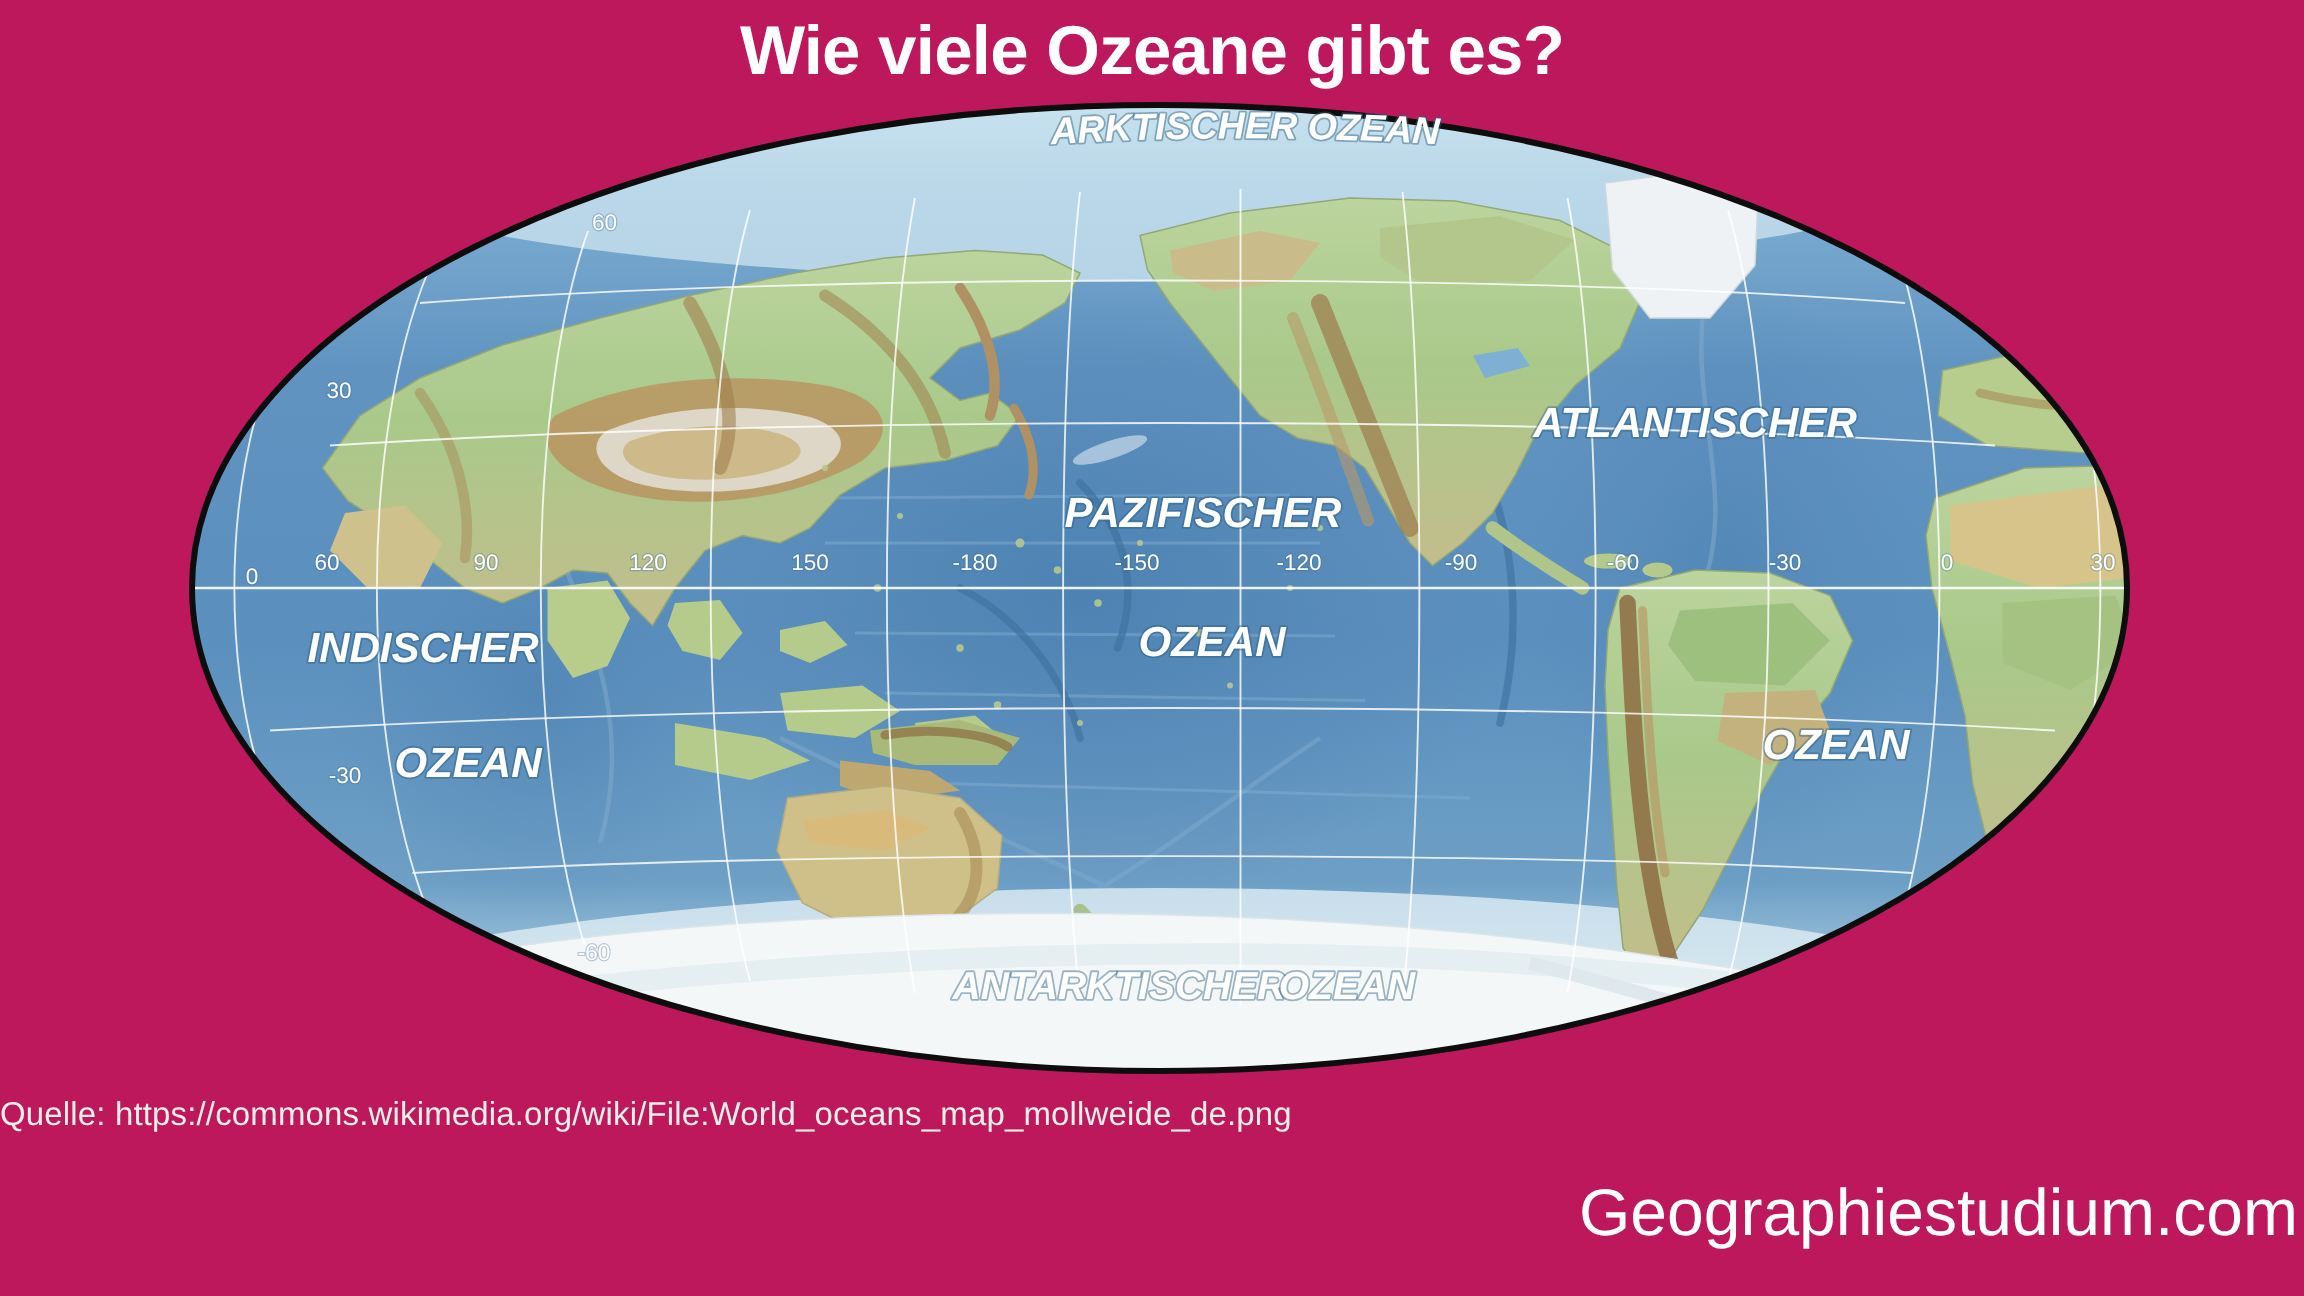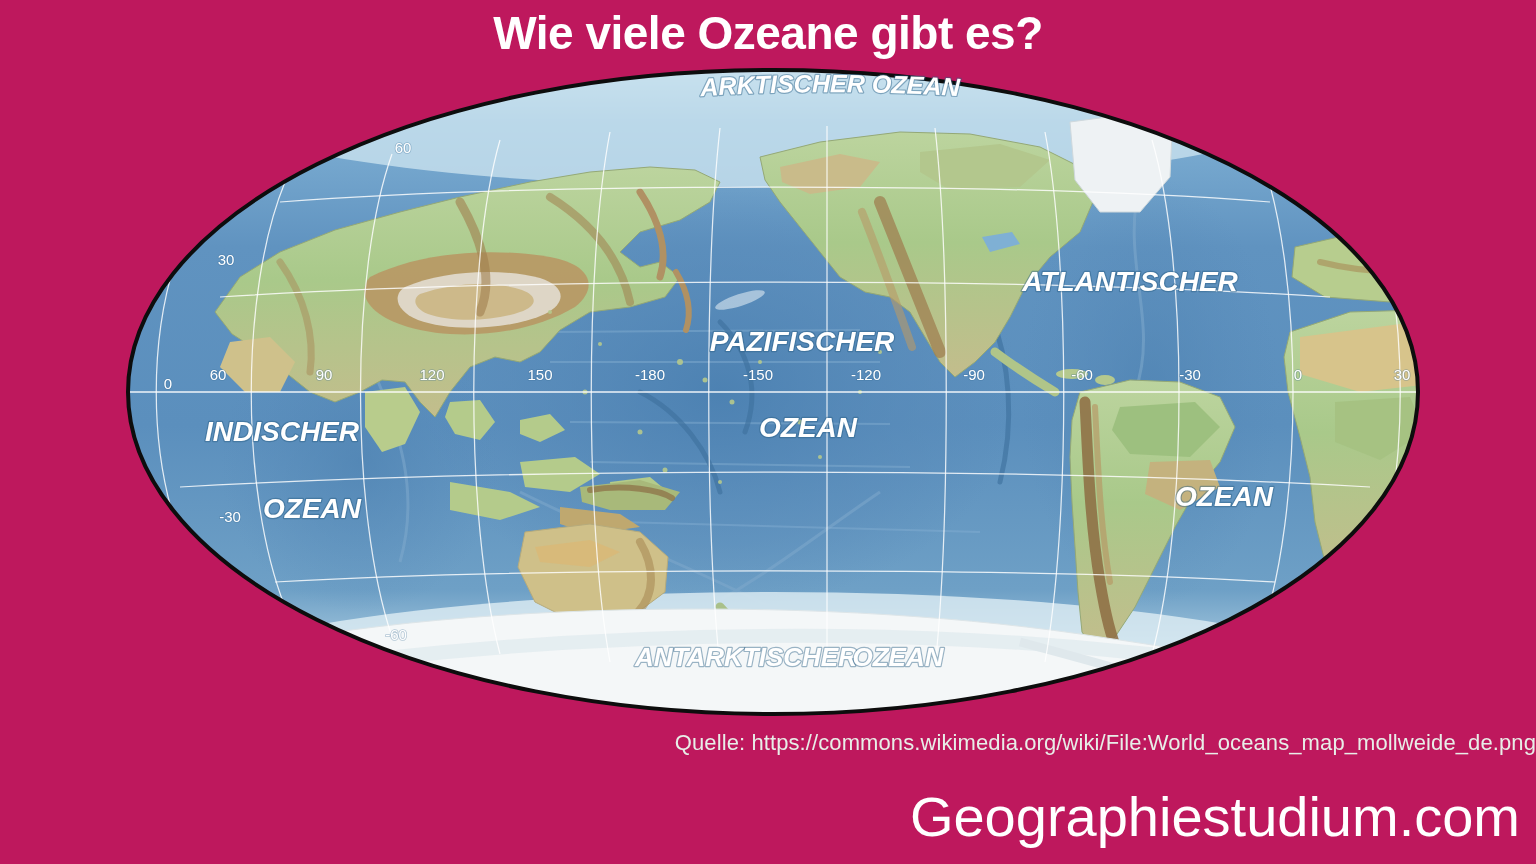--- a/index.html
+++ b/index.html
@@ -22,30 +22,30 @@
     font-family:"Liberation Sans", sans-serif;
   }
 
   #map-wrap{
     position:absolute;left:120px;top:62px;width:1306px;height:660px;
   }
   #map-svg{display:block;width:1306px;height:660px;}
 
   #caption{
     position:absolute;left:0;top:730px;width:1536px;
-    text-align:right;
+    text-align:left;
     color:#e8eee8;
     font-size:22px;
     font-family:"Liberation Sans", sans-serif;
     letter-spacing:0.1px;
   }
   #watermark{
-    position:absolute;right:16px;top:784px;
+    position:absolute;right:4px;top:784px;
     color:#ffffff;
-    font-size:56px;
+    font-size:44px;
     font-family:"Liberation Sans", sans-serif;
     letter-spacing:0px;
     white-space:nowrap;
   }
 
   .ocean-label{
     font-style:italic;
     font-weight:bold;
     fill:#ffffff;
     font-family:"Liberation Sans", sans-serif;

